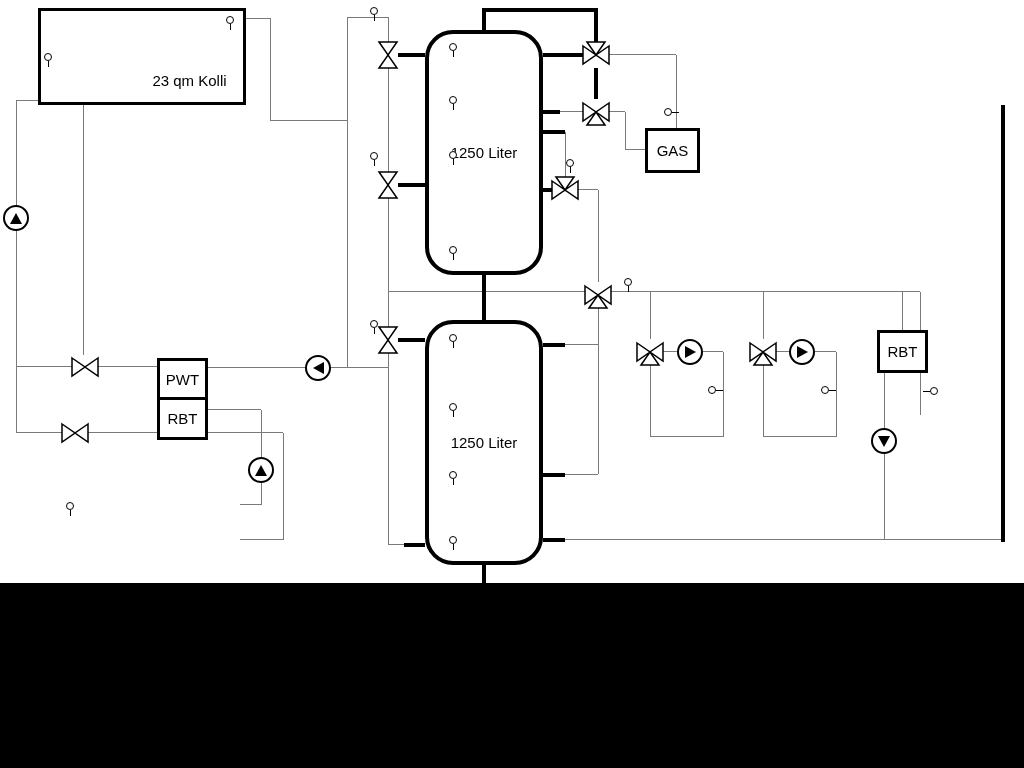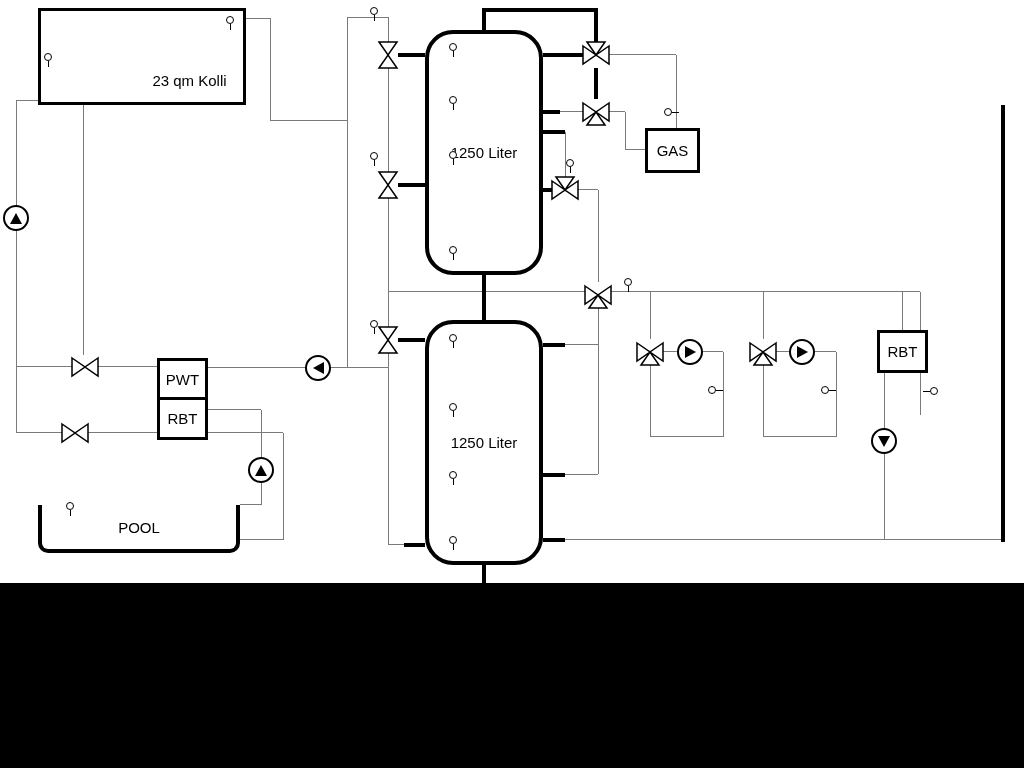--- a/index.html
+++ b/index.html
@@ -126,23 +126,20 @@
   </div>
 
   <div class="box" style="left:157px;top:397px;width:51px;height:43px;">
     <span>RBT</span>
   </div>
 
   <div class="box" style="left:877px;top:330px;width:51px;height:43px;">
     <span>RBT</span>
   </div>
 
-  <div id="pool" style="left:38px;top:505px;width:202px;height:48px;">
-    <span>POOL</span>
-  </div>
 
   <div id="icon-layer" class="layer">
       <div class="valve" style="left: 69px; top: 351px;"><svg width="32" height="32" viewBox="0 0 32 32">
           <path d="M3,7 L16,16 L3,25 Z M29,7 L16,16 L29,25 Z" fill="#fff" stroke="#000" stroke-width="1.5"></path>
         </svg></div>
       <div class="valve" style="left: 59px; top: 417px;"><svg width="32" height="32" viewBox="0 0 32 32">
           <path d="M3,7 L16,16 L3,25 Z M29,7 L16,16 L29,25 Z" fill="#fff" stroke="#000" stroke-width="1.5"></path>
         </svg></div>
       <div class="valve" style="left: 372px; top: 39px;"><svg width="32" height="32" viewBox="0 0 32 32">
           <path d="M7,3 L16,16 L25,3 Z M7,29 L16,16 L25,29 Z" fill="#fff" stroke="#000" stroke-width="1.5"></path>

